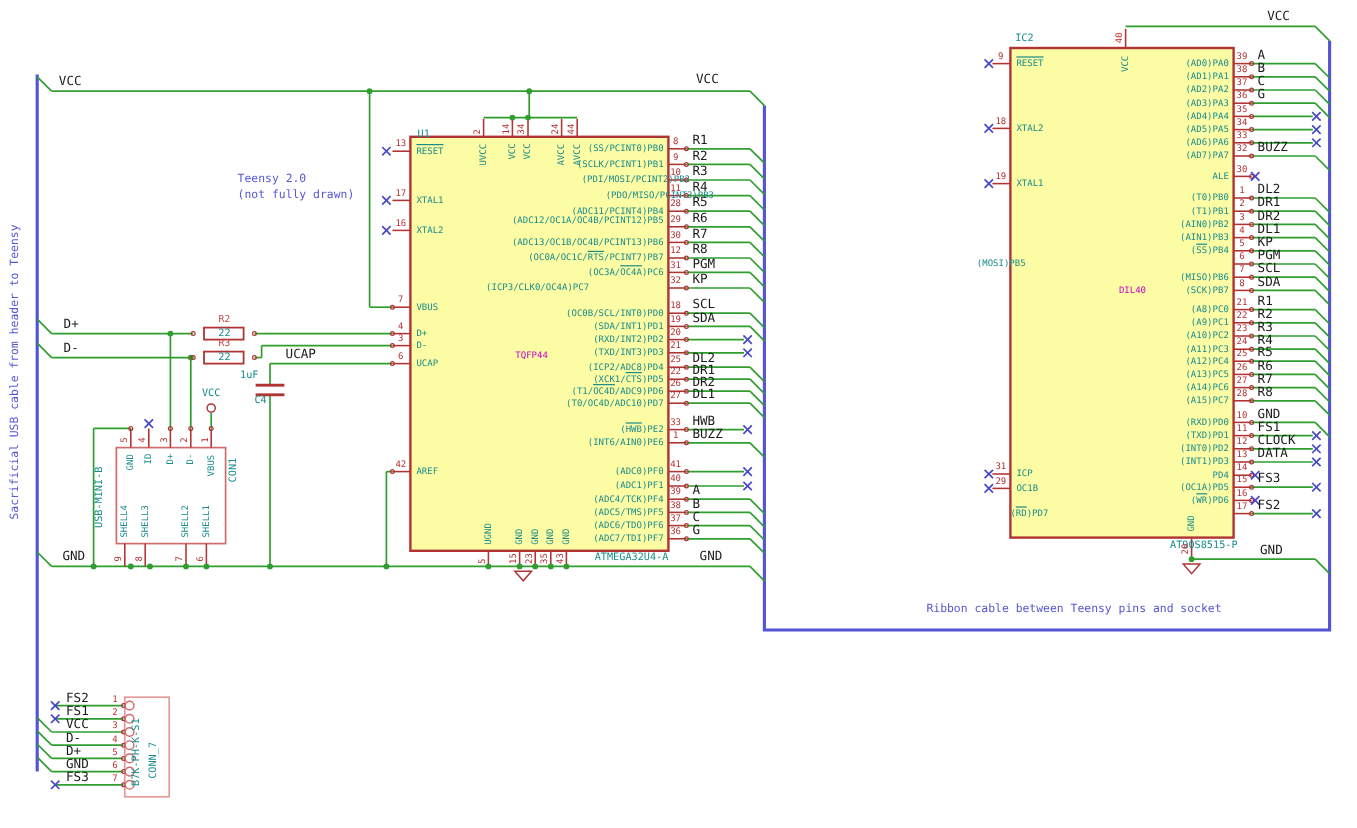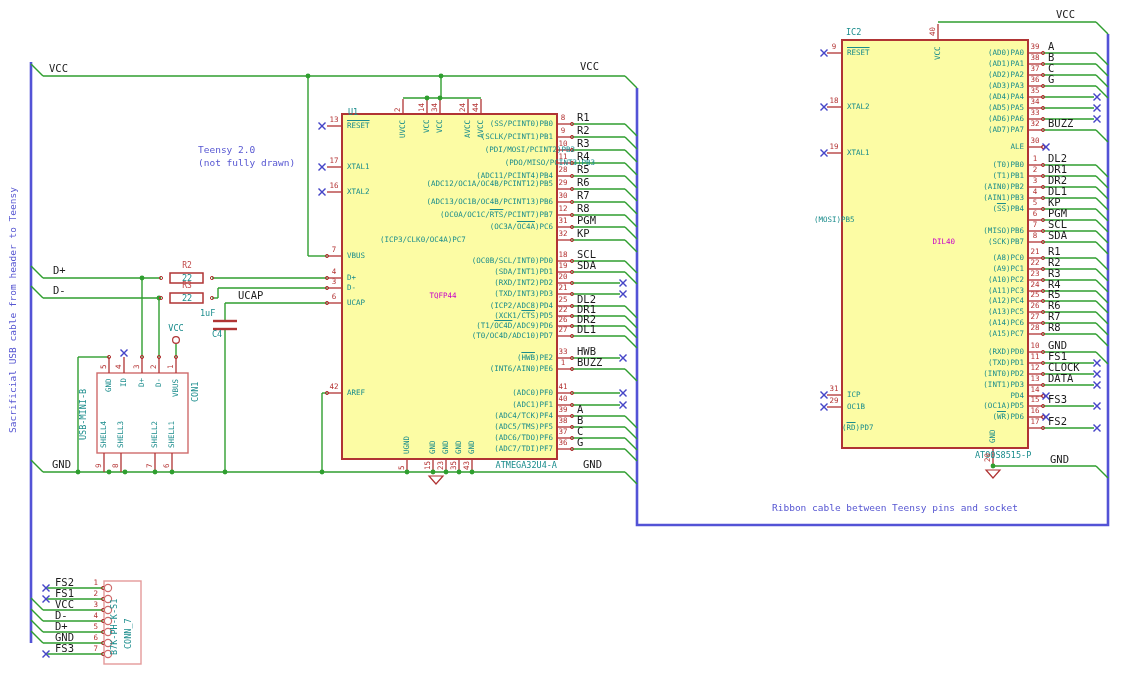--- a/index.html
+++ b/index.html
@@ -536,21 +536,21 @@
     <div class="t pn" style="left: 556px; top: 192px; width: 14px; text-align: center;">30</div>
     <div class="t nm" style="left: 343px; top: 198px; width: 210px; text-align: right;">(ADC13/OC1B/OC4B/PCINT13)PB6</div>
     <div class="t net" style="left: 577px; top: 190px;">R7</div>
     <div class="t pn" style="left: 556px; top: 205px; width: 14px; text-align: center;">12</div>
     <div class="t nm" style="left: 343px; top: 211px; width: 210px; text-align: right;"><span>(OC0A/OC1C/</span><span class="ov">RTS</span><span>/PCINT7)PB7</span></div>
     <div class="t net" style="left: 577px; top: 203px;">R8</div>
     <div class="t pn" style="left: 556px; top: 217px; width: 14px; text-align: center;">31</div>
     <div class="t nm" style="left: 343px; top: 223px; width: 210px; text-align: right;"><span>(OC3A/</span><span class="ov">OC4A</span><span>)PC6</span></div>
     <div class="t net" style="left: 577px; top: 215px;">PGM</div>
     <div class="t pn" style="left: 556px; top: 230px; width: 14px; text-align: center;">32</div>
-    <div class="t nm" style="left: 362px; top: 236px; width: 210px; text-align: left; padding-left: 18px;">(ICP3/CLK0/OC4A)PC7</div>
+    <div class="t nm" style="left: 325px; top: 236px; width: 210px; text-align: center; padding-left: 18px;">(ICP3/CLK0/OC4A)PC7</div>
     <div class="t net" style="left: 577px; top: 228px;">KP</div>
     <div class="t pn" style="left: 556px; top: 251px; width: 14px; text-align: center;">18</div>
     <div class="t nm" style="left: 343px; top: 257px; width: 210px; text-align: right;">(OC0B/SCL/INT0)PD0</div>
     <div class="t net" style="left: 577px; top: 249px;">SCL</div>
     <div class="t pn" style="left: 556px; top: 262px; width: 14px; text-align: center;">19</div>
     <div class="t nm" style="left: 343px; top: 268px; width: 210px; text-align: right;">(SDA/INT1)PD1</div>
     <div class="t net" style="left: 577px; top: 260px;">SDA</div>
     <div class="t pn" style="left: 556px; top: 273px; width: 14px; text-align: center;">20</div>
     <div class="t nm" style="left: 343px; top: 279px; width: 210px; text-align: right;">(RXD/INT2)PD2</div>
     <div class="t pn" style="left: 556px; top: 284px; width: 14px; text-align: center;">21</div>

